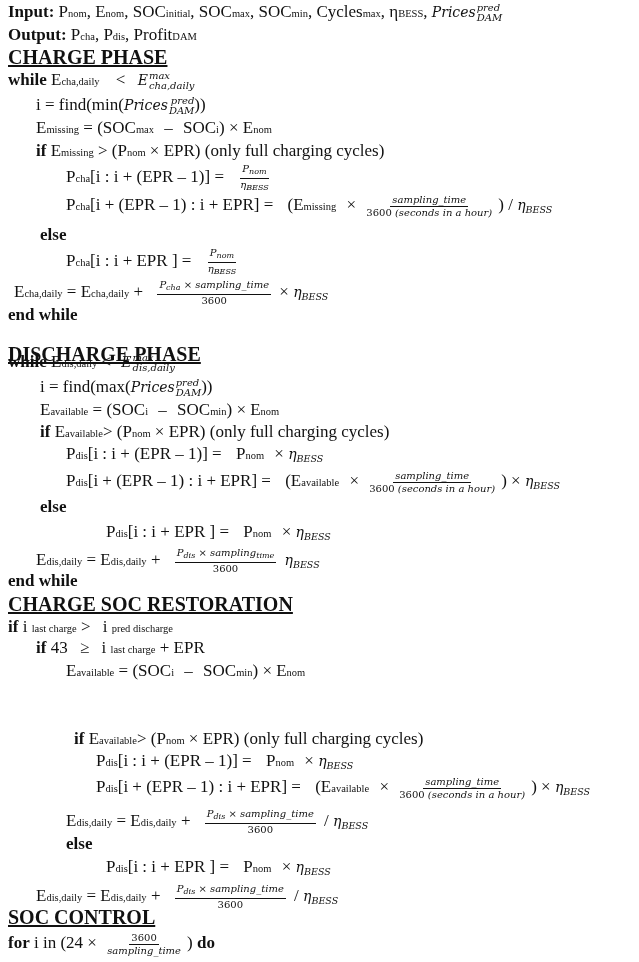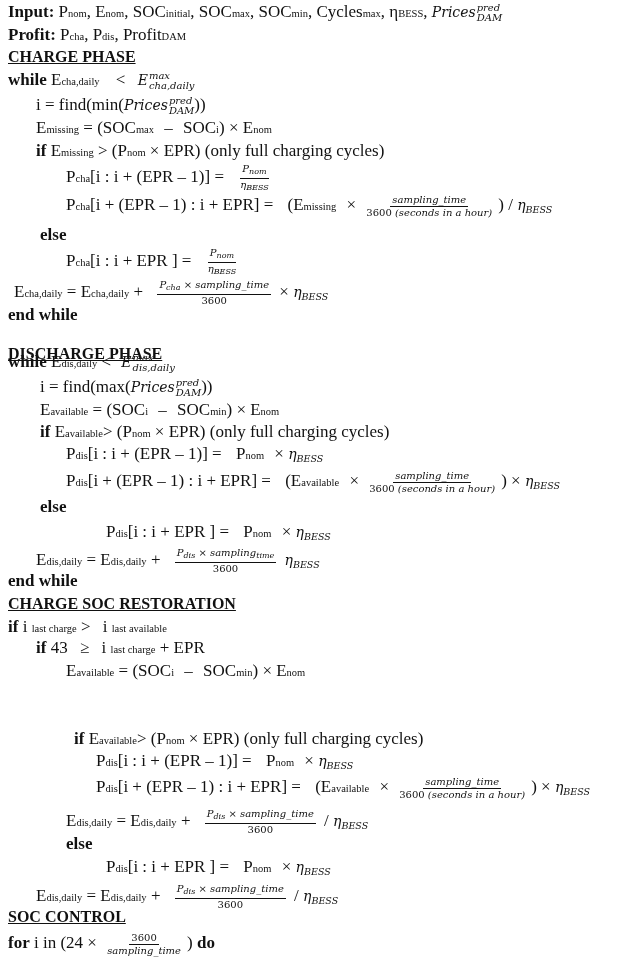--- a/index.html
+++ b/index.html
@@ -1,20 +1,20 @@
 <!DOCTYPE html>
 <html><head>
 <meta charset="utf-8">
 <style>
   html, body { margin:0; padding:0; background:#ffffff; }
   body { width:639px; height:962px; position:relative; overflow:hidden;
          font-family:"Liberation Serif", "DejaVu Serif", serif; color:#111; }
   .ln { position:absolute; white-space:nowrap; font-size:17px; line-height:20px; }
   .kw { font-weight:bold; }
-  .hd { font-weight:bold; text-decoration:underline; font-size:16px; }
+  .hd { font-weight:bold; text-decoration:underline; font-size:20px; }
   .sb { font-size:10.5px; vertical-align:baseline; }
   .it { font-family:"DejaVu Serif", serif; font-style:italic; font-size:14px; }
   .sup { position:relative; display:inline-flex; flex-direction:column; vertical-align:middle; line-height:10px; font-family:"DejaVu Serif", serif; font-style:italic; font-size:10px; margin-left:1px; }
   .sup span { display:block; }
   .frac { display:inline-flex; flex-direction:column; align-items:center; vertical-align:middle; margin:0 4px; }
   .frac .num { font-family:"DejaVu Serif", serif; font-style:italic; font-size:10px; line-height:12px; padding:0 2px; border-bottom:1px solid #111; }
   .frac .den { font-family:"DejaVu Serif", serif; font-size:10px; line-height:12px; padding:0 2px; }
   .frac .den i { font-style:italic; }
   .eta { font-family:"DejaVu Serif", serif; font-style:italic; font-size:14px; }
   .eta .s { font-size:9.5px; vertical-align:-3px; }
@@ -32,39 +32,39 @@
   <span>SOC</span><span class="sb">min</span><span>,</span>
   <span>Cycles</span><span class="sb">max</span><span>,</span>
   <span>η</span><span class="sb">BESS</span><span>,</span>
   <span class="it">Prices</span><span class="sup">
       <span>pred</span>
       <span>DAM</span>
     </span>
 </div>
 
 <div class="ln" style="left:8px;top:25px;">
-  <span class="kw">Profit:</span>
+  <span class="kw">Output:</span>
   <span>P</span><span class="sb">cha</span><span>,</span>
   <span>P</span><span class="sb">dis</span><span>,</span>
   <span>Profit</span><span class="sb">DAM</span>
 </div>
 
 <div class="ln hd" style="left:8px;top:47px;">CHARGE PHASE</div>
 
 <div class="ln" style="left:8px;top:70px;">
   <span class="kw">while</span>
   <span>E</span><span class="sb">cha,daily</span>
   <span class="sp" style="width:12px"></span><span>&lt;</span><span class="sp" style="width:8px"></span>
   <span class="it">E</span><span class="sup">
       <span>max</span>
       <span>cha,daily</span>
     </span>
 </div>
 
-<div class="ln" style="left:36px;top:95px;">
+<div class="ln" style="left:36px;top:95px;text-align:right;">
   <span>i = find(min(</span><span class="it">Prices</span><span class="sup">
       <span>pred</span>
       <span>DAM</span>
     </span><span>))</span>
 </div>
 
 <div class="ln" style="left:36px;top:118px;">
   <span>E</span><span class="sb">missing</span>
   <span>= (SOC</span><span class="sb">max</span>
   <span class="sp" style="width:6px"></span><span>–</span><span class="sp" style="width:6px"></span>
@@ -198,21 +198,21 @@
 </div>
 
 <div class="ln kw" style="left:8px;top:571px;">end while</div>
 
 <div class="ln hd" style="left:8px;top:594px;">CHARGE SOC RESTORATION</div>
 
 <div class="ln" style="left:8px;top:617px;">
   <span class="kw">if</span>
   <span>i</span> <span class="sb">last charge</span>
   <span>&gt;</span><span class="sp" style="width:8px"></span>
-  <span>i</span> <span class="sb">last available</span>
+  <span>i</span> <span class="sb">pred discharge</span>
 </div>
 
 <div class="ln" style="left:36px;top:638px;">
   <span class="kw">if</span>
   <span>43</span>
   <span class="sp" style="width:8px"></span><span>≥</span><span class="sp" style="width:8px"></span>
   <span>i</span> <span class="sb">last charge</span>
   <span>+ EPR</span>
 </div>
 

